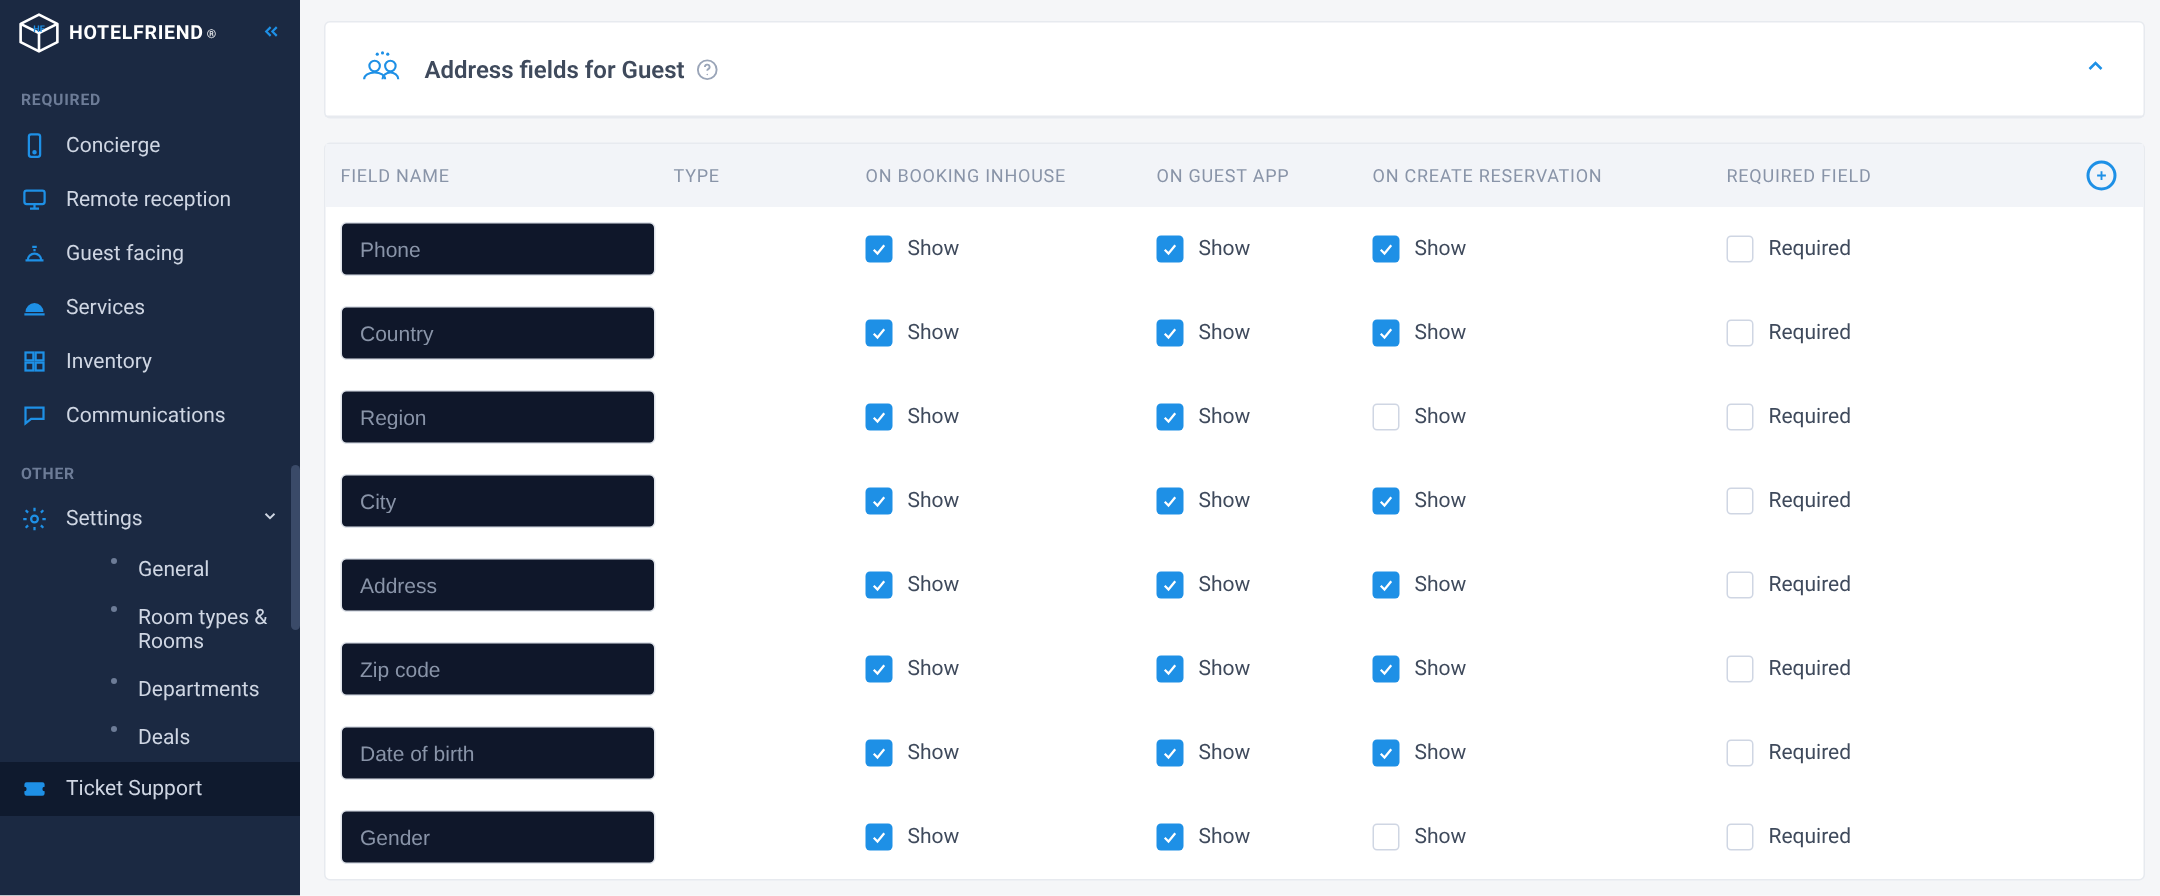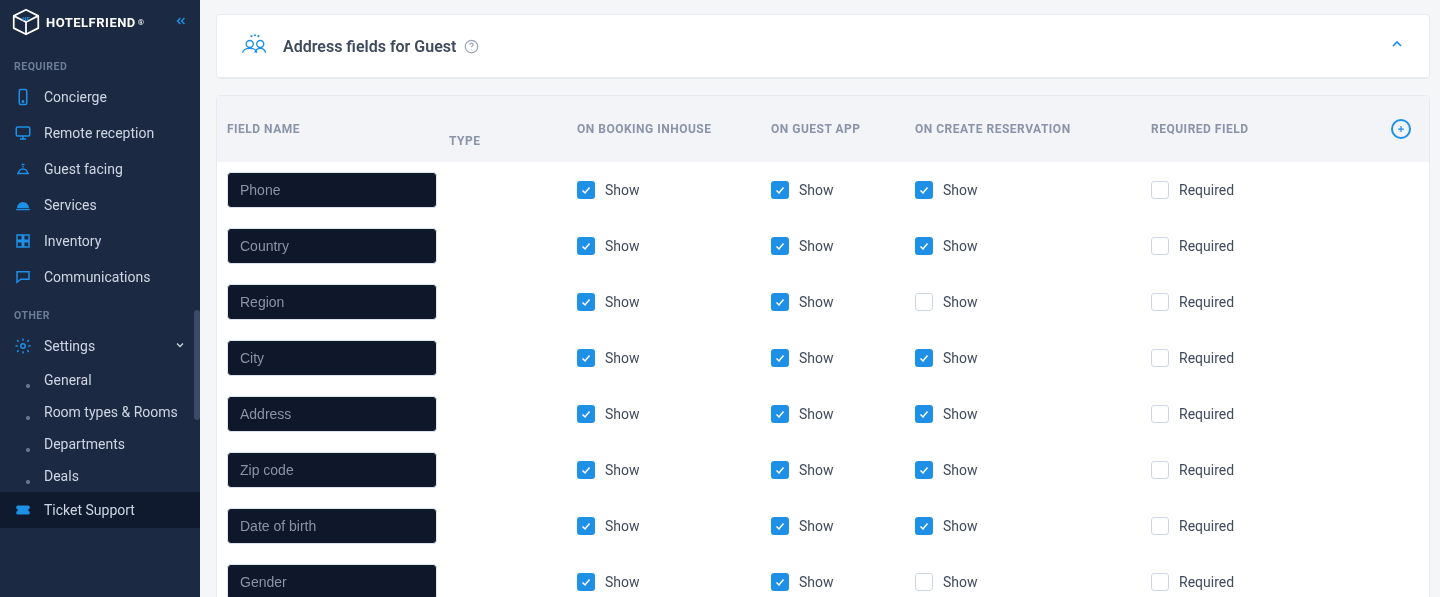--- a/index.html
+++ b/index.html
@@ -13,40 +13,40 @@
   .logo-text { font-size: 13px; font-weight: 700; letter-spacing: 0.5px; color: #ffffff; }
   .logo-r { font-size: 8px; vertical-align: top; margin-left:2px; color:#fff; }
   .collapse-btn { margin-left: auto; color: #1e90e6; cursor: pointer; }
   .section-label { font-size: 10.5px; letter-spacing: 0.5px; color: #6d7c97; padding: 14px 14px 6px 14px; font-weight:700; }
   .nav-item { display: flex; align-items: center; padding: 9px 14px; font-size: 14px; color: #cfd6e3; cursor: pointer; }
   .nav-item.active { background: #0f1a2e; }
   .nav-icon { width: 18px; height: 18px; margin-right: 12px; flex-shrink: 0; display:flex; align-items:center; justify-content:center; }
   .nav-icon svg { width: 18px; height: 18px; }
   .nav-label { flex: 1; white-space: nowrap; overflow: hidden; text-overflow: ellipsis; }
   .nav-expand { color: #cfd6e3; }
-  .sub-item { display: flex; align-items: flex-end; padding: 8px 14px 8px 26px; font-size: 14px; color: #cfd6e3; cursor: pointer; }
+  .sub-item { display: flex; align-items: flex-start; padding: 8px 14px 8px 26px; font-size: 14px; color: #cfd6e3; cursor: pointer; margin-left: 48px; }
   .sub-bullet { width: 4px; height: 4px; border-radius: 50%; background: #6d7c97; margin-right: 14px; flex-shrink:0; }
   .sidebar-scroll { position:absolute; right:0; top:310px; width:6px; height:110px; background:#3a4a68; border-radius:3px; }
 
   
   .main { flex: 1; padding: 14px 10px 0 16px; overflow: hidden; }
   .card { background: #ffffff; border: 1px solid #e7eaef; border-radius: 4px; }
   .card-header { display: flex; align-items: center; padding: 18px 24px; border-bottom: 1px solid #e7eaef; }
   .card-header-icon { color: #1e90e6; margin-right: 14px; }
   .card-title { font-size: 16px; font-weight: 600; color: #3f4a5c; }
   .help-icon { margin-left: 8px; color: #9aa5b8; display:inline-flex; }
   .header-collapse { margin-left: auto; color: #1e90e6; cursor:pointer; }
 
   .table-wrap { margin-top: 16px; background: #fff; border: 1px solid #e7eaef; border-radius: 4px; }
-  .table-head { display: flex; align-items: center; background: #f2f4f8; padding: 14px 26px 14px 10px; font-size: 12px; font-weight: 700; letter-spacing: 0.5px; color: #8994a8; position:relative; }
+  .table-head { display: flex; align-items: center; background: #f2f4f8; padding: 14px 26px 14px 10px; font-size: 12px; font-weight: 400; letter-spacing: 0.5px; color: #8994a8; position:relative; }
   .table-body { }
   .row { display: flex; align-items: center; padding: 10px 26px 10px 10px; }
 
   .col-name   { width: 222px; }
-  .col-type   { width: 128px; margin-top: 24px; }
+  .col-type   { width: 128px; }
   .col-be     { width: 194px; }
   .col-app    { width: 144px; }
   .col-create { width: 236px; }
   .col-req    { flex: 1; }
 
   .field-input { width: 210px; height: 36px; border: 1px solid #dfe3ea; border-radius: 4px; padding: 0 12px; font-size: 14px; color: #8994a8; background:#0f172a; }
   .field-input::placeholder { color: #8994a8; }
 
   .chk-wrap { display: flex; align-items: center; gap: 10px; }
   .chk { width: 18px; height: 18px; border-radius: 3px; display: flex; align-items: center; justify-content: center; cursor: pointer; flex-shrink:0; }

